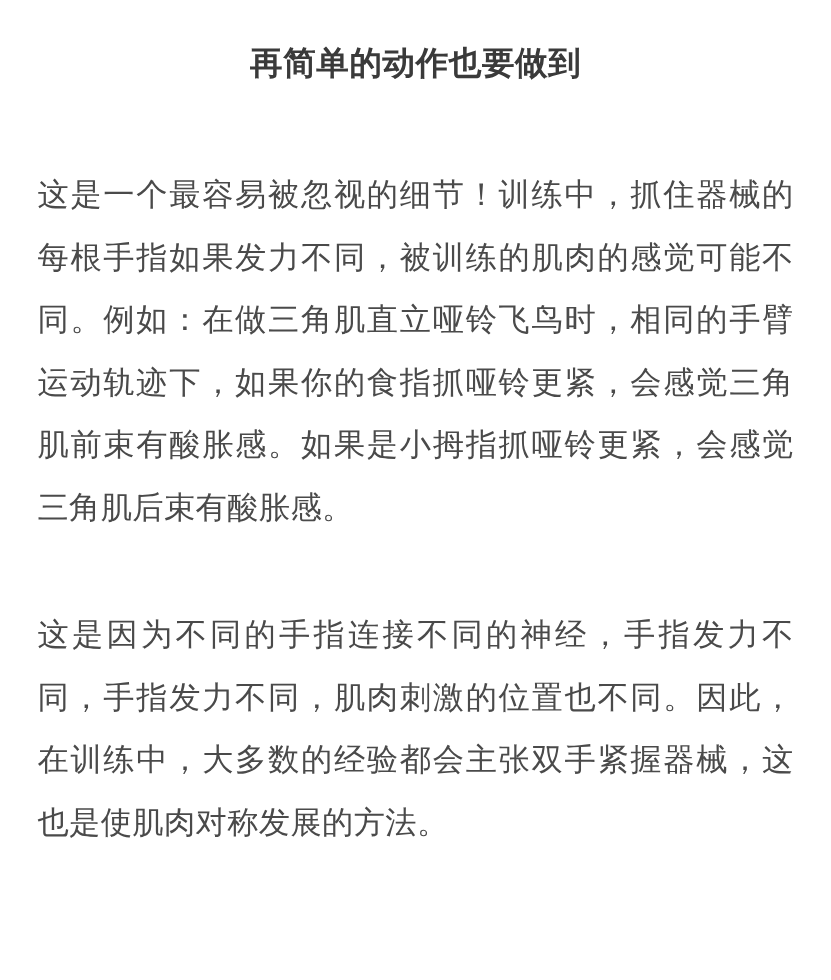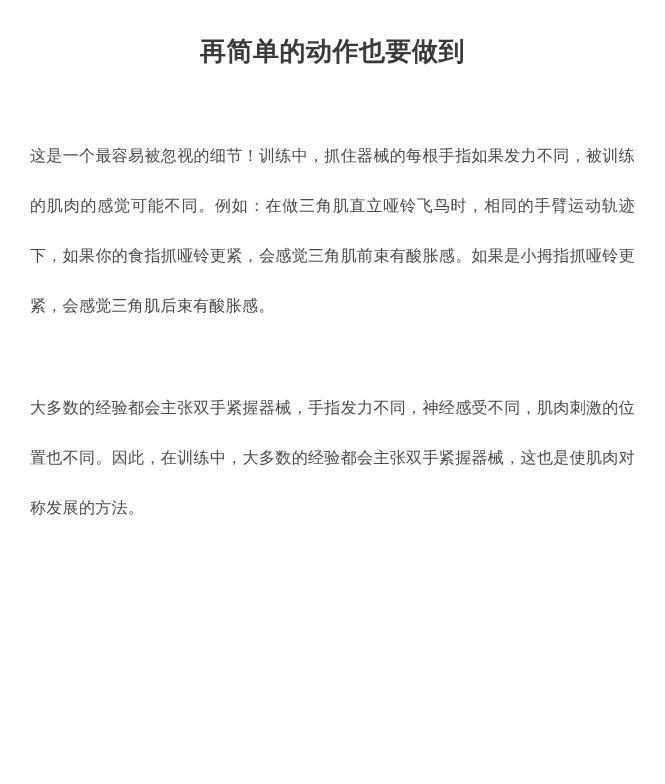--- a/index.html
+++ b/index.html
@@ -25,35 +25,35 @@
     font-weight: bold;
     line-height: 52px;
     letter-spacing: 0.5px;
     color: #3a3a3a;
   }
   .article-title .title-line {
     display: block;
   }
   .body-para {
     margin: 0 0 52px 0;
-    font-size: 16px;
+    font-size: 25px;
     line-height: 50px;
     letter-spacing: 0.3px;
     color: #4a4a4a;
     text-align: justify;
     text-justify: inter-ideograph;
   }
   .body-para:last-child {
     margin-bottom: 0;
   }
 </style>
 </head>
 <body>
 
 <div class="article">
   <h1 class="article-title">
     <span class="title-line">再简单的动作也要做到</span>
   </h1>
 
   <p class="body-para">这是一个最容易被忽视的细节！训练中，抓住器械的每根手指如果发力不同，被训练的肌肉的感觉可能不同。例如：在做三角肌直立哑铃飞鸟时，相同的手臂运动轨迹下，如果你的食指抓哑铃更紧，会感觉三角肌前束有酸胀感。如果是小拇指抓哑铃更紧，会感觉三角肌后束有酸胀感。</p>
 
-  <p class="body-para">大多数的经验都会主张双手紧握器械，手指发力不同，神经感受不同，肌肉刺激的位置也不同。因此，在训练中，大多数的经验都会主张双手紧握器械，这也是使肌肉对称发展的方法。</p>
+  <p class="body-para">这是因为不同的手指连接不同的神经，手指发力不同，手指发力不同，肌肉刺激的位置也不同。因此，在训练中，大多数的经验都会主张双手紧握器械，这也是使肌肉对称发展的方法。</p>
 </div>
 
 </body></html>

